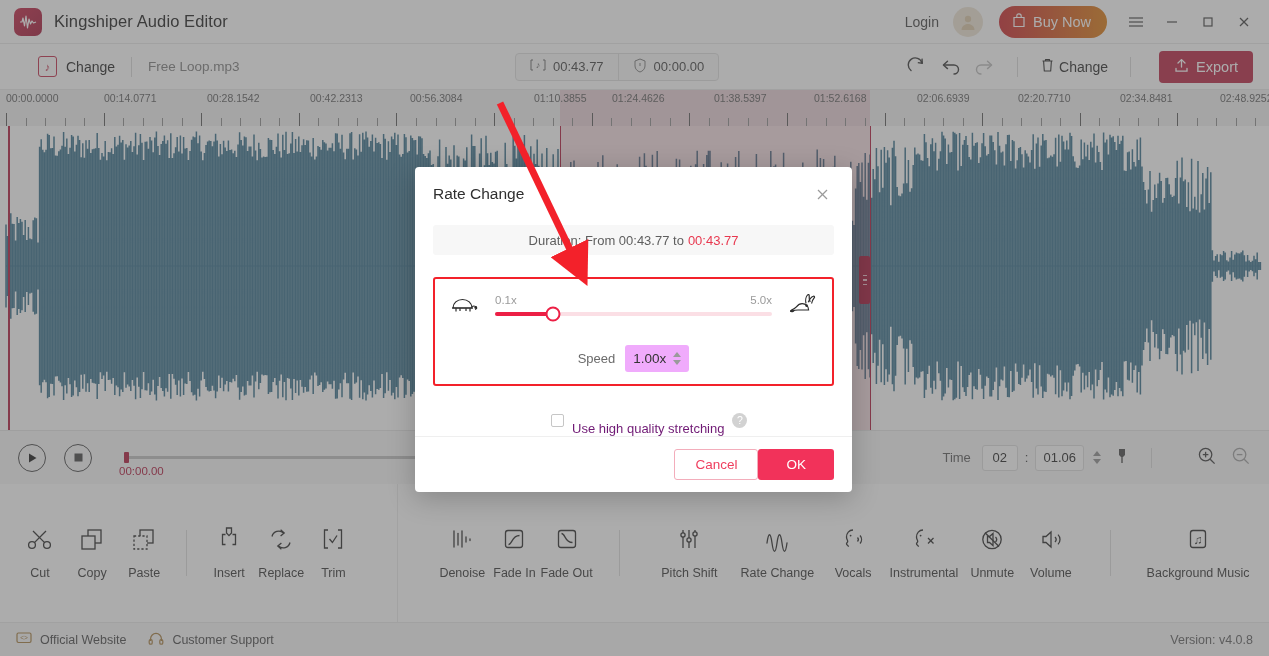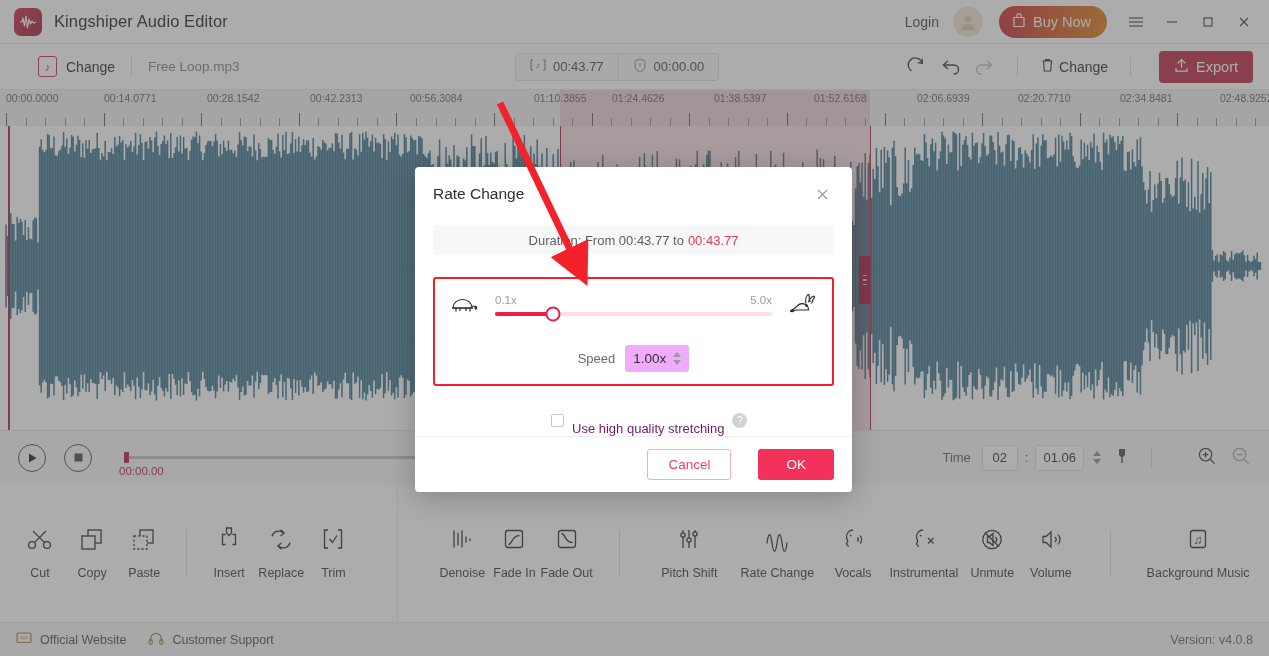--- a/index.html
+++ b/index.html
@@ -189,21 +189,21 @@
   .speed-spin { margin-left: auto; display: flex; flex-direction: column; gap: 3px; cursor: pointer; }
   .hq-row { display: flex; align-items: center; gap: 8px; margin: 19px 0 0 136px; }
   .cbx { width: 13px; height: 13px; border: 1.3px solid #c6c6c6; border-radius: 2px; background:#fff; cursor:pointer; }
   .hq-lbl { font-size: 13px; color: #701a75; margin-top: 16px; }
   .help-ico {
     width: 15px; height: 15px; border-radius: 50%; background: #d2d2d2; color: #fff;
     font-size: 10.5px; display:flex; align-items:center; justify-content:center; cursor:pointer;
   }
   .modal-foot {
     margin-top: auto; height: 58px; border-top: 1px solid #efefef;
-    display: flex; align-items: center; justify-content: flex-end; gap: 27px; padding: 0 18px;
+    display: flex; align-items: center; justify-content: flex-end; gap: 0; padding: 0 18px;
   }
   .btn-cancel {
     height: 31px; padding: 0 20px; border-radius: 3px; background: #fff; border: 1px solid #f3adbb;
     color: #ef3e5e; font-size: 13.5px; cursor: pointer;
   }
   .btn-ok {
     height: 31px; padding: 0 28px; border-radius: 3px; background: #f2325a; border: none;
     color: #fff; font-size: 13.5px; cursor: pointer;
   }
   

